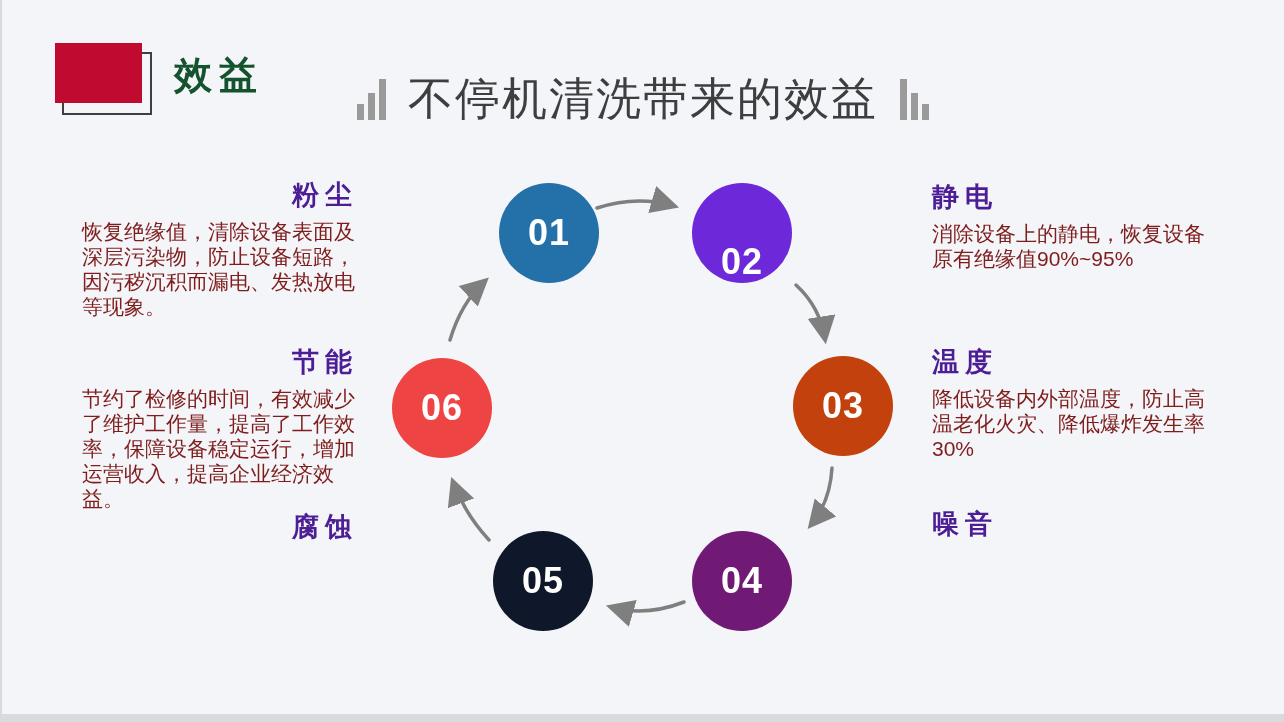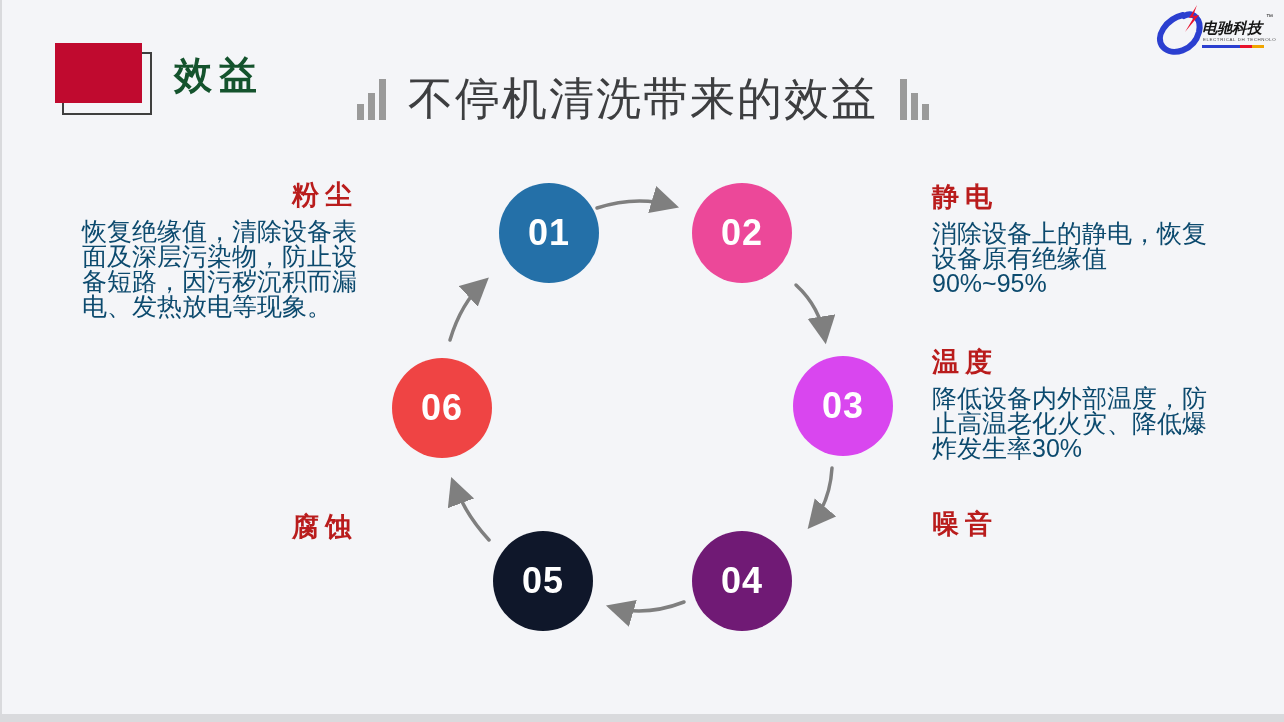--- a/index.html
+++ b/index.html
@@ -26,22 +26,22 @@
   .bars{display:flex;align-items:flex-end;gap:4px;padding-bottom:4px;}
   .bars i{display:block;width:7px;background:#9a9a9a;}
   .bars .h1{height:16px}.bars .h2{height:27px}.bars .h3{height:41px}
   .main-title{
     font-size:45px;font-weight:400;color:#3d3e40;letter-spacing:2px;line-height:1.1;
   }
   
   .logo{position:absolute;right:8px;top:4px;width:126px;height:60px;}
   
   .benefit{position:absolute;width:290px;}
-  .benefit .b-title{font-size:27px;font-weight:bold;color:#b91c1c;letter-spacing:6px;line-height:1.15;}
-  .benefit .b-body{margin-top:8px;font-size:25px;color:#0c4a6e;line-height:25px;}
+  .benefit .b-title{font-size:27px;font-weight:bold;color:#4c1d95;letter-spacing:6px;line-height:1.15;}
+  .benefit .b-body{margin-top:8px;font-size:21px;color:#7f1d1d;line-height:25px;}
   .benefit.left-col{left:80px;}
   .benefit.left-col .b-title{text-align:right;padding-right:14px;}
   .benefit.right-col{left:930px;width:284px;}
   .pos-b1{top:180px}.pos-b2{top:347px}.pos-b3{top:512px}
   .pos-r1{top:182px}.pos-r2{top:347px}.pos-r3{top:509px}
   
   .cycle-area{position:absolute;left:380px;top:160px;width:520px;height:490px;}
   .cycle-arrows{position:absolute;left:0;top:0;width:520px;height:490px;}
   .circle{
     position:absolute;width:100px;height:100px;border-radius:50%;
@@ -75,36 +75,28 @@
         <i class="h3"></i>
     </div>
     <div class="main-title">不停机清洗带来的效益</div>
     <div class="bars">
       <i class="h3"></i>
         <i class="h2"></i>
         <i class="h1"></i>
     </div>
   </div>
 
-  <div class="logo">
-    <svg width="126" height="60" viewBox="0 0 126 60">
-      <path d="M33 11 C 16 15, 4 33, 13 43 C 22 53, 44 47, 49 28 C 52 15, 43 7, 34 12" stroke="#2b3fd0" stroke-width="6" fill="none" stroke-linecap="round"></path>
-      <path d="M47 1 L39 14 L44 13 L35 28 L49 11 L43 12 Z" fill="#e8112d"></path>
-      <text x="52" y="29" font-size="15" font-weight="bold" font-style="italic" fill="#141414">电驰科技</text>
-      <text x="116" y="15" font-size="7" fill="#141414">™</text>
-      <text x="53" y="37" font-size="4.4" fill="#444" letter-spacing="0.6">ELECTRICAL DH TECHNOLOGY</text>
-      <rect x="52" y="41" width="38" height="3" fill="#2b3fd0"></rect>
-      <rect x="90" y="41" width="12" height="3" fill="#e8112d"></rect>
-      <rect x="102" y="41" width="12" height="3" fill="#f0a500"></rect>
-    </svg>
-  </div>
 
   <div class="benefit left-col pos-b1">
     <div class="b-title">粉尘</div>
     <div class="b-body">恢复绝缘值，清除设备表面及深层污染物，防止设备短路，因污秽沉积而漏电、发热放电等现象。</div>
+  </div>
+  <div class="benefit left-col pos-b2">
+    <div class="b-title">节能</div>
+    <div class="b-body">节约了检修的时间，有效减少了维护工作量，提高了工作效率，保障设备稳定运行，增加运营收入，提高企业经济效益。</div>
   </div>
   <div class="benefit left-col pos-b3">
     <div class="b-title">腐蚀</div>
   </div>
 
   <div class="benefit right-col pos-r1">
     <div class="b-title">静电</div>
     <div class="b-body">消除设备上的静电，恢复设备原有绝缘值90%~95%</div>
   </div>
   <div class="benefit right-col pos-r2">
@@ -126,24 +118,24 @@
       <path d="M414,125 Q438,147 443,179" stroke="#7f7f7f" stroke-width="3.5" fill="none" stroke-linecap="round" marker-end="url(#ah)"></path>
       <path d="M450,308 Q448,342 429,365" stroke="#7f7f7f" stroke-width="3.5" fill="none" stroke-linecap="round" marker-end="url(#ah)"></path>
       <path d="M302,442 Q263,457 229,447" stroke="#7f7f7f" stroke-width="3.5" fill="none" stroke-linecap="round" marker-end="url(#ah)"></path>
       <path d="M107,380 Q83,354 71,322" stroke="#7f7f7f" stroke-width="3.5" fill="none" stroke-linecap="round" marker-end="url(#ah)"></path>
       <path d="M68,180 Q79,143 103,121" stroke="#7f7f7f" stroke-width="3.5" fill="none" stroke-linecap="round" marker-end="url(#ah)"></path>
     </svg>
 
     <div class="circle pos-c1" style="background: rgb(36, 112, 168);">
       <span>01</span>
     </div>
-    <div class="circle pos-c2" style="background: #ec4899;">
+    <div class="circle pos-c2" style="background: #6d28d9; align-items: flex-end;">
       <span>02</span>
     </div>
-    <div class="circle pos-c3" style="background: #d946ef;">
+    <div class="circle pos-c3" style="background: #c2410c;">
       <span>03</span>
     </div>
     <div class="circle pos-c4" style="background: #701a75;">
       <span>04</span>
     </div>
     <div class="circle pos-c5" style="background: #0f172a;">
       <span>05</span>
     </div>
     <div class="circle pos-c6" style="background: #ef4444;">
       <span>06</span>

